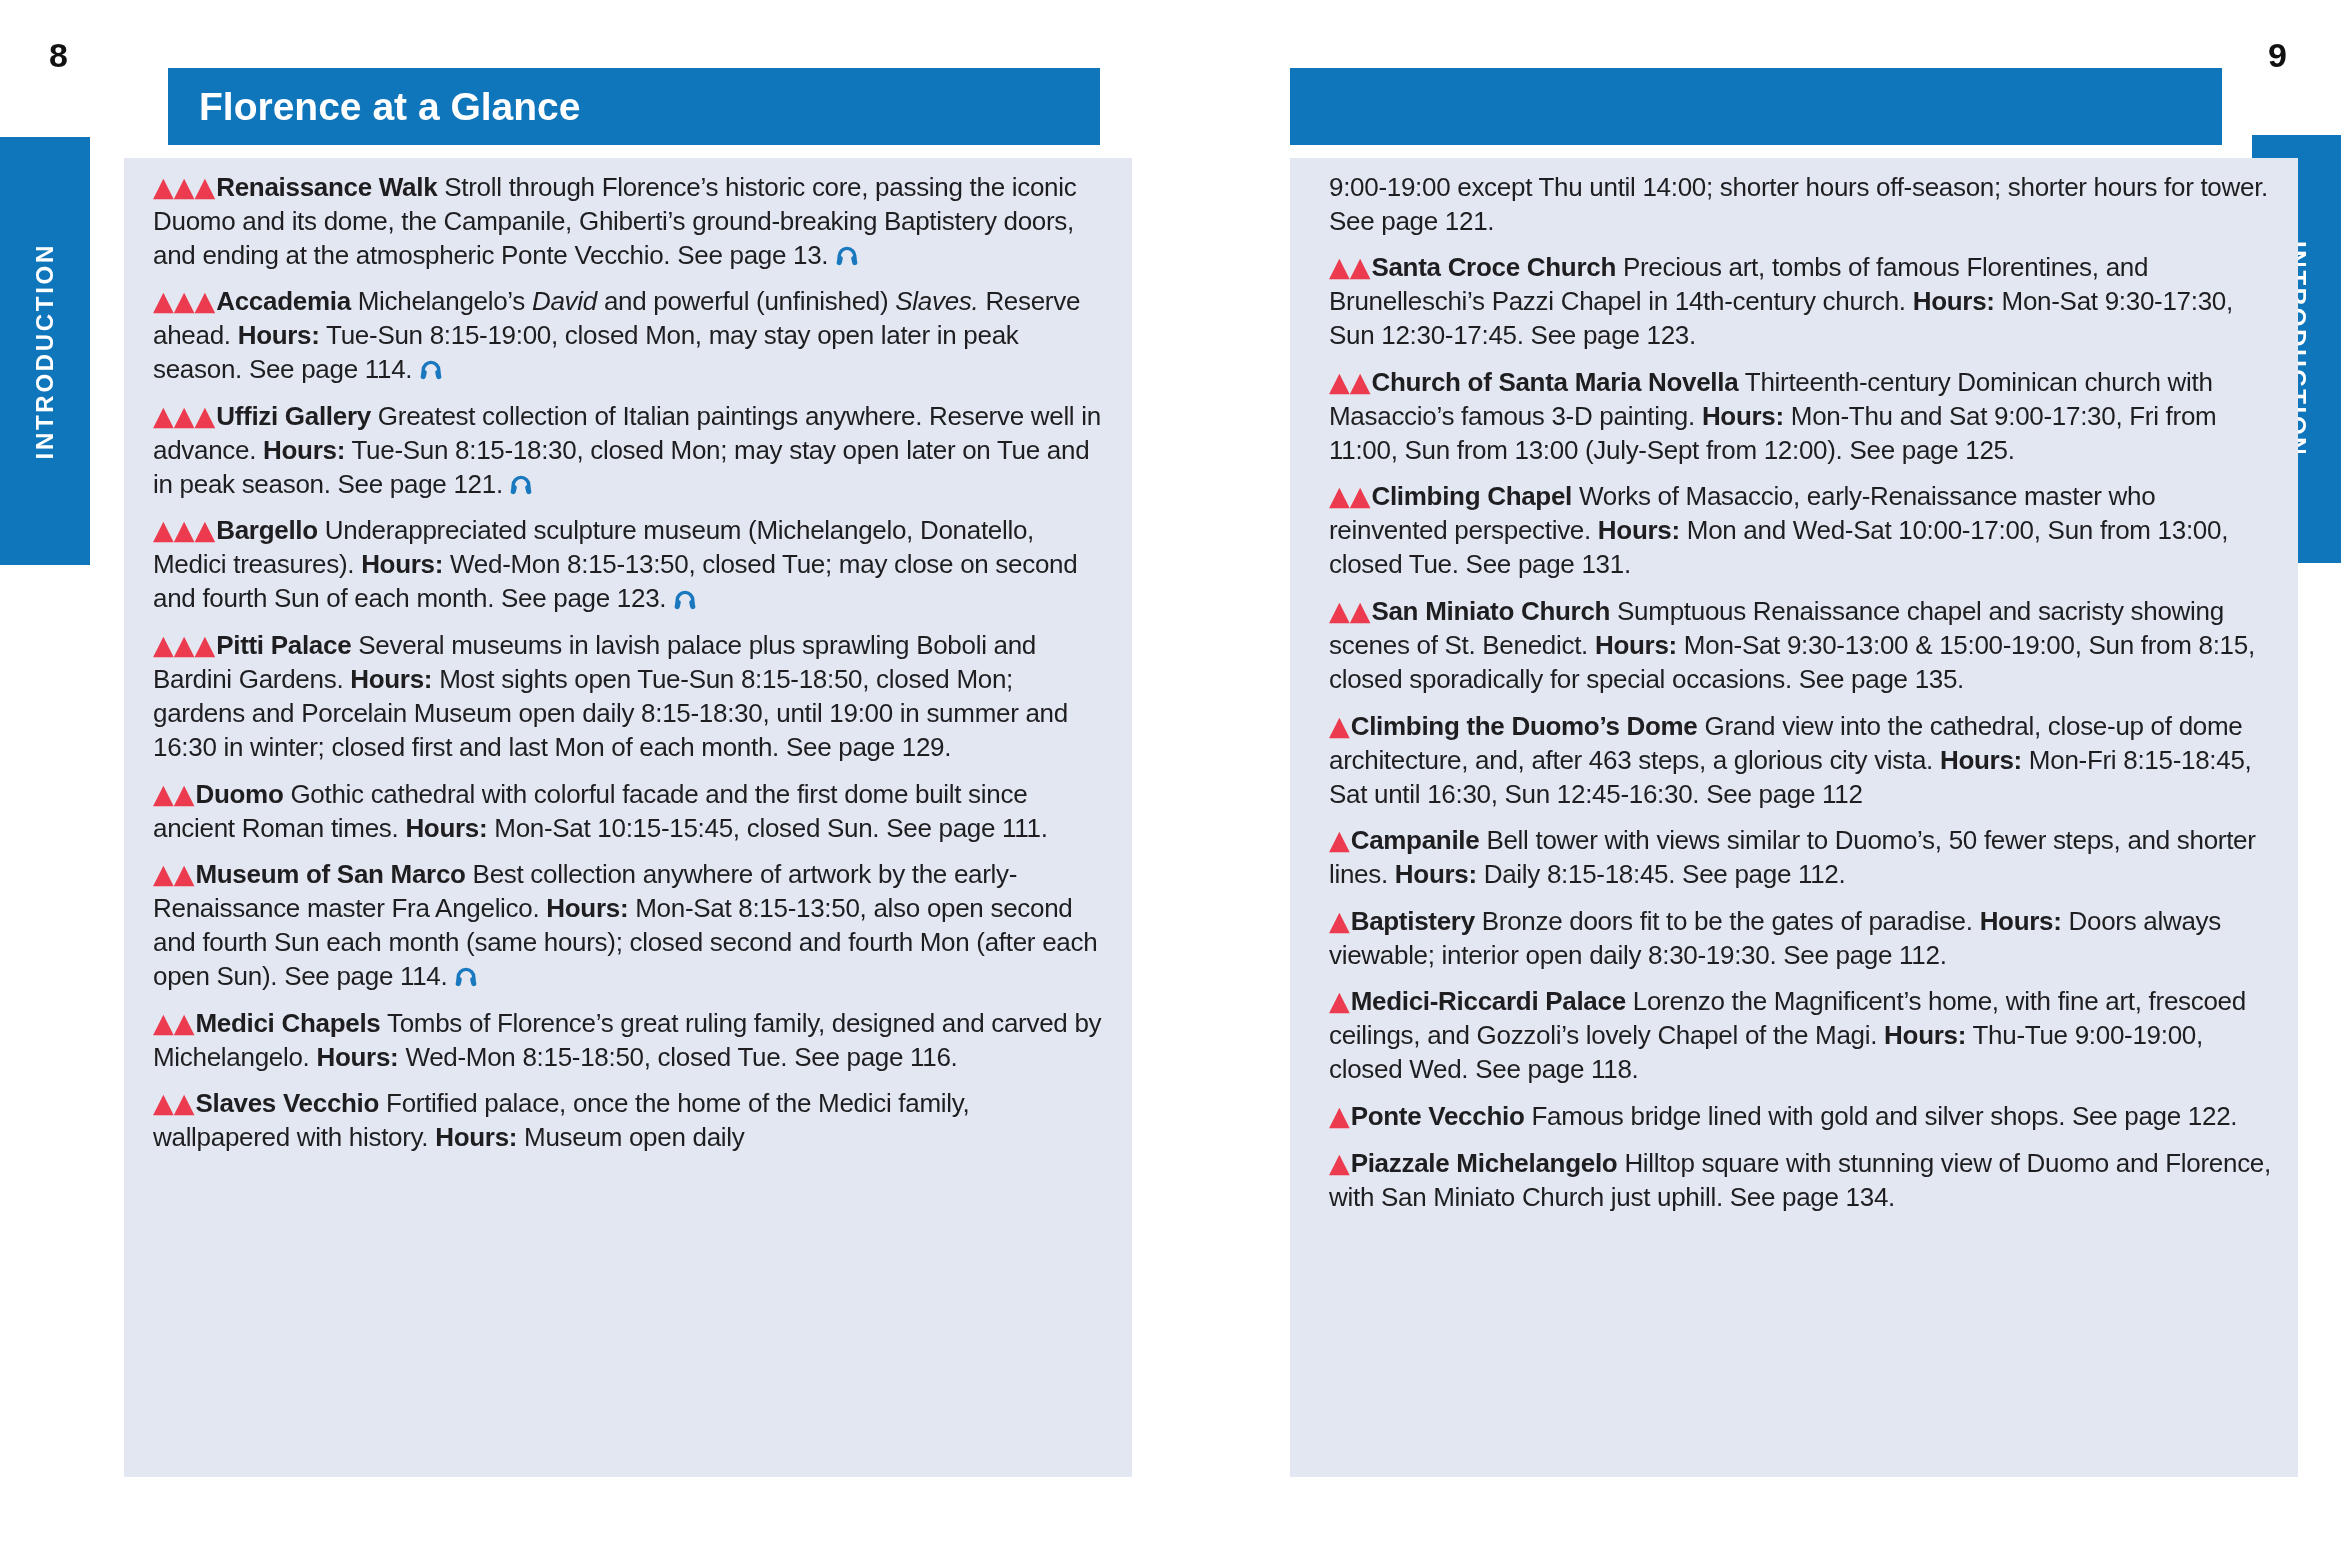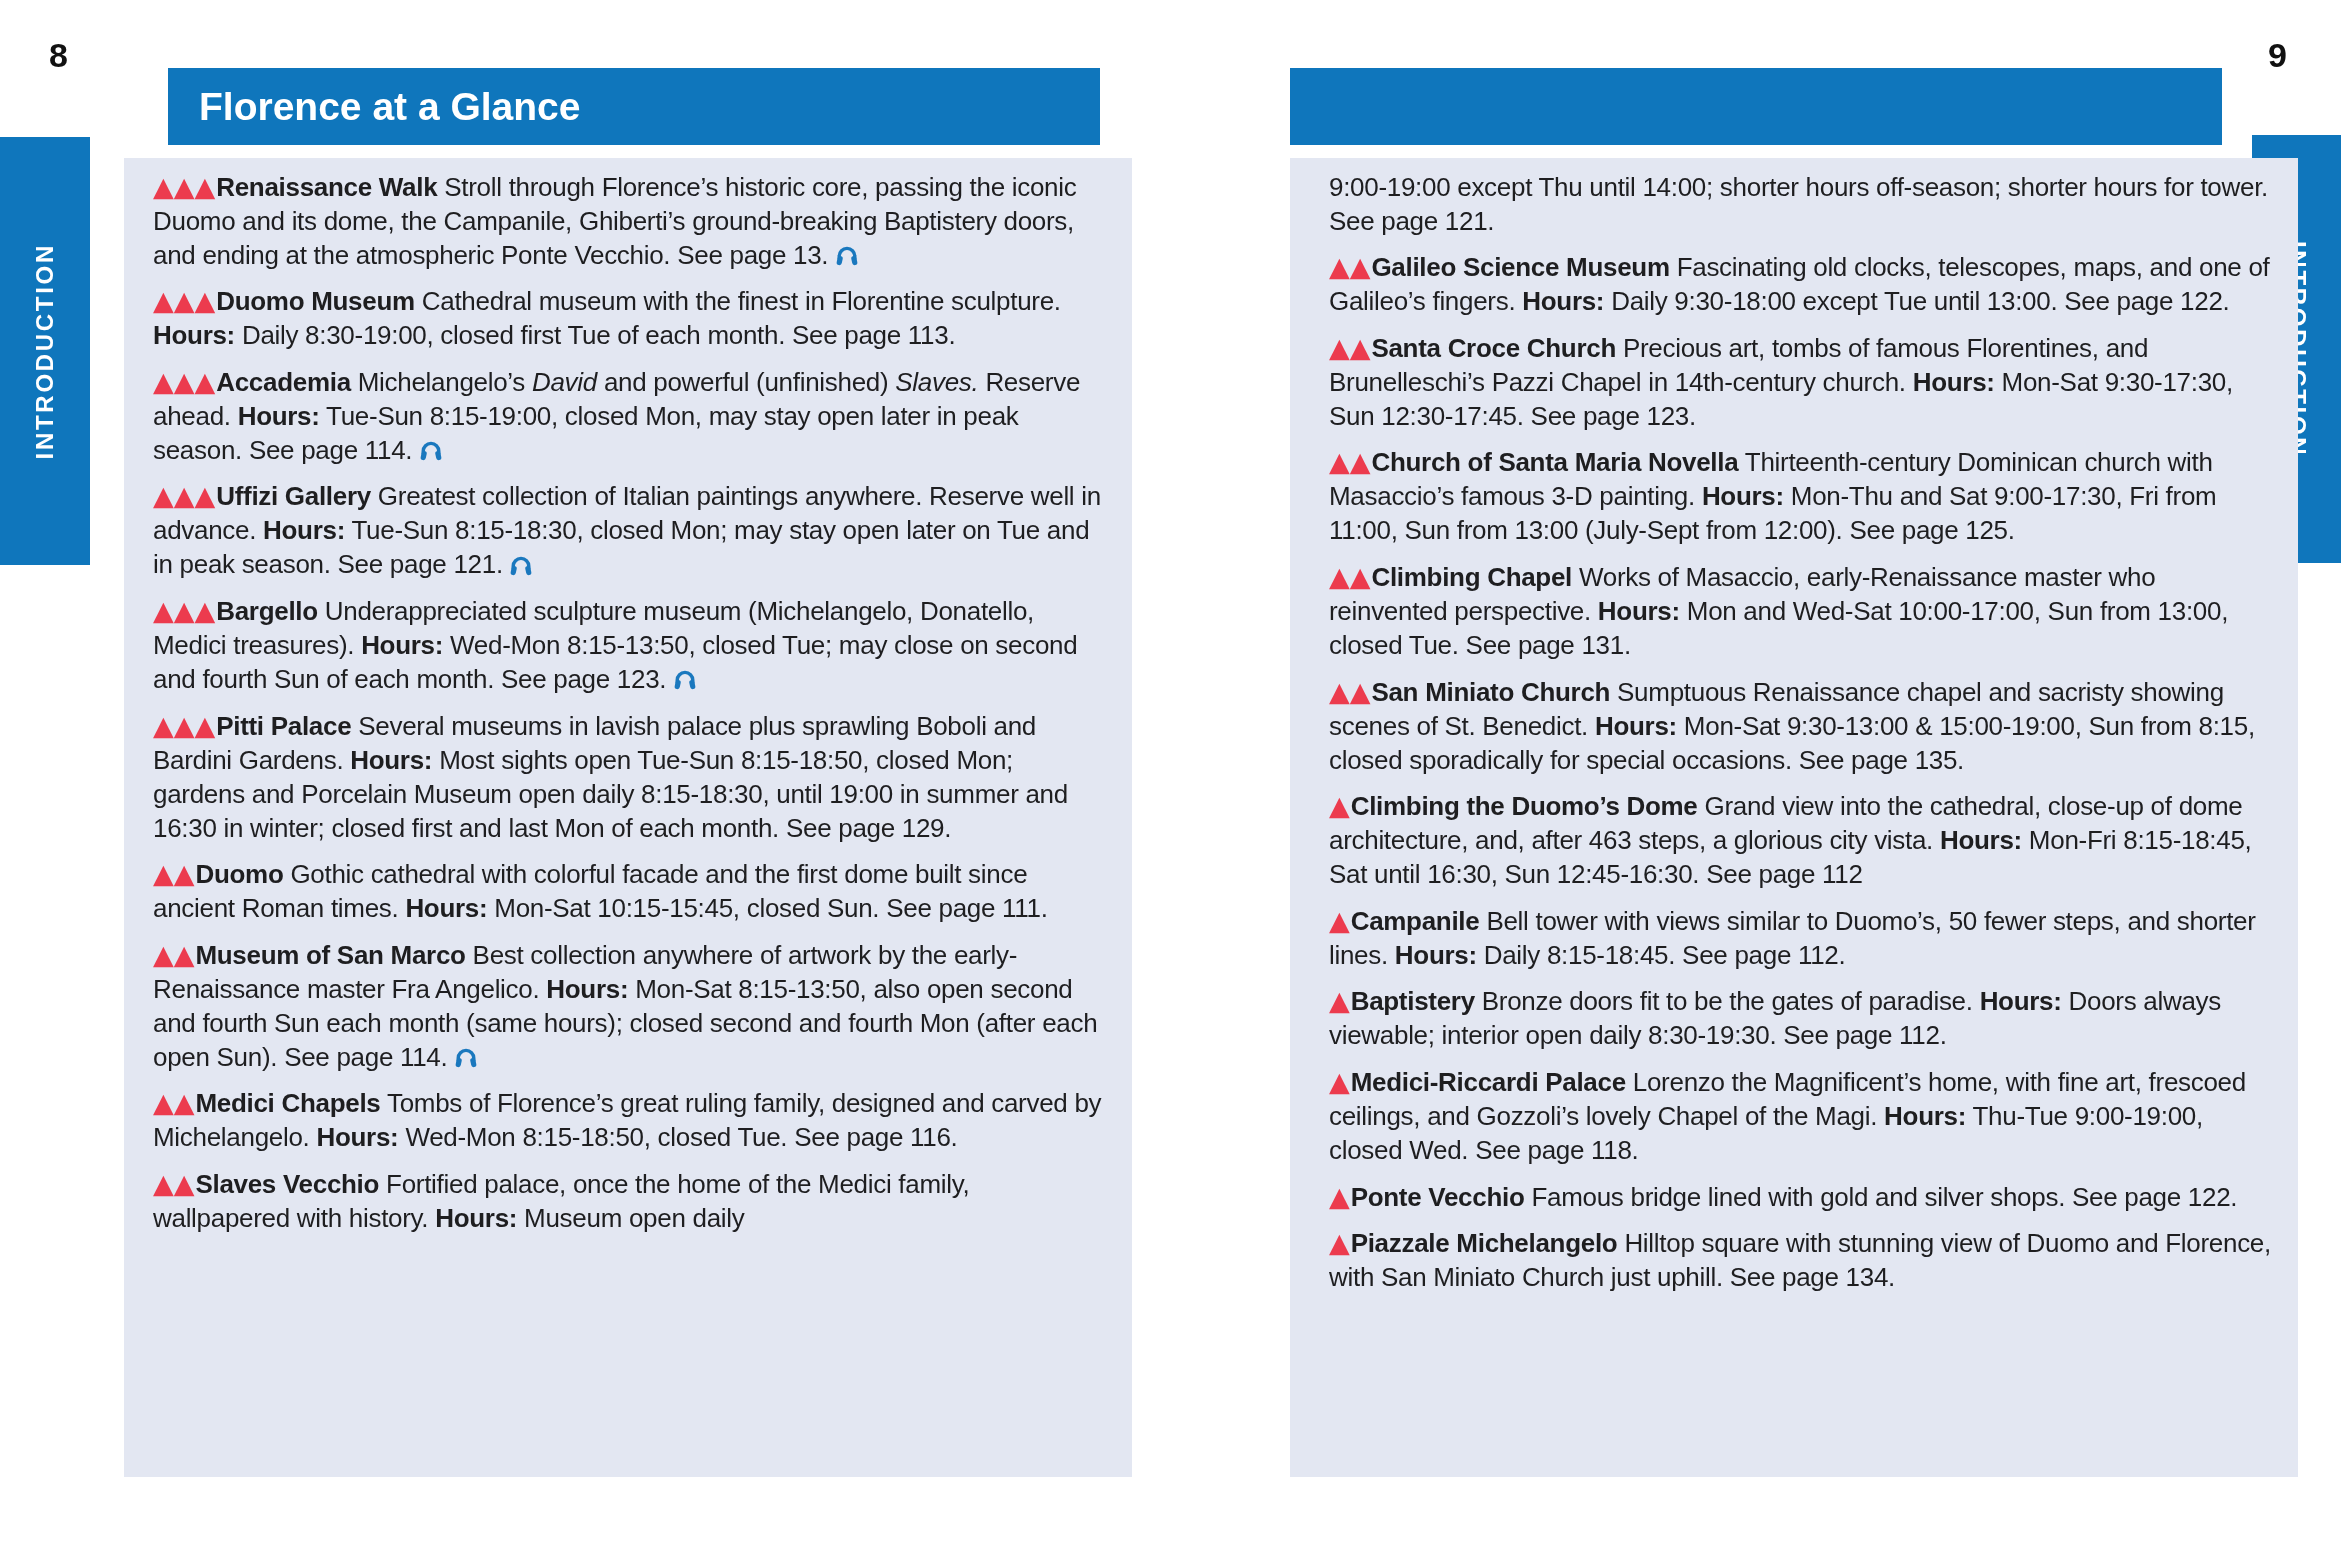--- a/index.html
+++ b/index.html
@@ -64,21 +64,20 @@
     <span class="hdr-title">Florence at a Glance</span>
   </div>
   <div class="hdr hdr-right"></div>
 
   <div class="panel panel-left" id="panel-left">
       <p class="entry"><span class="tri">▲▲▲</span><span class="sight-name">Renaissance Walk</span> <span class="">Stroll through Florence’s historic core, passing the iconic Duomo and its dome, the Campanile, Ghiberti’s ground-breaking Baptistery doors, and ending at the atmospheric Ponte Vec­chio. See page 13.</span><span class="audio-icon"><svg width="24" height="23.4" viewBox="0 0 24 23">
             <path d="M4.2 14.5 v-2.5 a7.8 7.8 0 0 1 15.6 0 v2.5" fill="none" stroke="#1a78be" stroke-width="3.4" stroke-linecap="round"></path>
             <rect x="2.1" y="11.6" width="5.2" height="9.4" rx="2.6" fill="#1a78be" transform="rotate(12 4.7 16.3)"></rect>
             <rect x="16.7" y="11.6" width="5.2" height="9.4" rx="2.6" fill="#1a78be" transform="rotate(-12 19.3 16.3)"></rect>
           </svg></span></p>
-      <p class="entry"><span class="tri">▲▲▲</span><span class="sight-name">Duomo Museum</span> <span class="">Cathedral museum with the finest in Florentine sculpture. </span><span class="b">Hours:</span><span class=""> Daily 8:30-19:00, closed first Tue of each month. See page 113.</span></p>
       <p class="entry"><span class="tri">▲▲▲</span><span class="sight-name">Accademia</span> <span class="">Michelangelo’s </span><span class="i">David</span><span class=""> and powerful (unfinished) </span><span class="i">Slaves.</span><span class=""> Reserve ahead. </span><span class="b">Hours:</span><span class=""> Tue-Sun 8:15-19:00, closed Mon, may stay open later in peak season. See page 114.</span><span class="audio-icon"><svg width="24" height="23.4" viewBox="0 0 24 23">
             <path d="M4.2 14.5 v-2.5 a7.8 7.8 0 0 1 15.6 0 v2.5" fill="none" stroke="#1a78be" stroke-width="3.4" stroke-linecap="round"></path>
             <rect x="2.1" y="11.6" width="5.2" height="9.4" rx="2.6" fill="#1a78be" transform="rotate(12 4.7 16.3)"></rect>
             <rect x="16.7" y="11.6" width="5.2" height="9.4" rx="2.6" fill="#1a78be" transform="rotate(-12 19.3 16.3)"></rect>
           </svg></span></p>
       <p class="entry"><span class="tri">▲▲▲</span><span class="sight-name">Uffizi Gallery</span> <span class="">Greatest collection of Italian paintings anywhere. Reserve well in advance. </span><span class="b">Hours:</span><span class=""> Tue-Sun 8:15-18:30, closed Mon; may stay open later on Tue and in peak season. See page 121.</span><span class="audio-icon"><svg width="24" height="23.4" viewBox="0 0 24 23">
             <path d="M4.2 14.5 v-2.5 a7.8 7.8 0 0 1 15.6 0 v2.5" fill="none" stroke="#1a78be" stroke-width="3.4" stroke-linecap="round"></path>
             <rect x="2.1" y="11.6" width="5.2" height="9.4" rx="2.6" fill="#1a78be" transform="rotate(12 4.7 16.3)"></rect>
             <rect x="16.7" y="11.6" width="5.2" height="9.4" rx="2.6" fill="#1a78be" transform="rotate(-12 19.3 16.3)"></rect>
           </svg></span></p>
@@ -92,21 +91,20 @@
       <p class="entry"><span class="tri">▲▲</span><span class="sight-name">Museum of San Marco</span> <span class="">Best collection anywhere of artwork by the early-Renaissance master Fra Angelico. </span><span class="b">Hours:</span><span class=""> Mon-Sat 8:15-13:50, also open second and fourth Sun each month (same hours); closed second and fourth Mon (after each open Sun). See page 114.</span><span class="audio-icon"><svg width="24" height="23.4" viewBox="0 0 24 23">
             <path d="M4.2 14.5 v-2.5 a7.8 7.8 0 0 1 15.6 0 v2.5" fill="none" stroke="#1a78be" stroke-width="3.4" stroke-linecap="round"></path>
             <rect x="2.1" y="11.6" width="5.2" height="9.4" rx="2.6" fill="#1a78be" transform="rotate(12 4.7 16.3)"></rect>
             <rect x="16.7" y="11.6" width="5.2" height="9.4" rx="2.6" fill="#1a78be" transform="rotate(-12 19.3 16.3)"></rect>
           </svg></span></p>
       <p class="entry"><span class="tri">▲▲</span><span class="sight-name">Medici Chapels</span> <span class="">Tombs of Florence’s great ruling family, designed and carved by Michelangelo. </span><span class="b">Hours:</span><span class=""> Wed-Mon 8:15-18:50, closed Tue. See page 116.</span></p>
       <p class="entry"><span class="tri">▲▲</span><span class="sight-name">Slaves Vecchio</span> <span class="">Fortified palace, once the home of the Medici family, wallpapered with history. </span><span class="b">Hours:</span><span class=""> Museum open daily</span></p>
     </div>
   <div class="panel panel-right" id="panel-right">
       <p class="entry"><span class="">9:00-19:00 except Thu until 14:00; shorter hours off-season; shorter hours for tower. See page 121.</span></p>
-      <p class="entry"><span class="tri">▲▲</span><span class="sight-name">Galileo Science Museum</span> <span class="">Fascinating old clocks, telescopes, maps, and one of Galileo’s fingers. </span><span class="b">Hours:</span><span class=""> Daily 9:30-18:00 except Tue until 13:00. See page 122.</span></p>
       <p class="entry"><span class="tri">▲▲</span><span class="sight-name">Santa Croce Church</span> <span class="">Precious art, tombs of famous Florentines, and Brunelleschi’s Pazzi Chapel in 14th-century church. </span><span class="b">Hours:</span><span class=""> Mon-Sat 9:30-17:30, Sun 12:30-17:45. See page 123.</span></p>
       <p class="entry"><span class="tri">▲▲</span><span class="sight-name">Church of Santa Maria Novella</span> <span class="">Thirteenth-century Dominican church with Masaccio’s famous 3-D painting. </span><span class="b">Hours:</span><span class=""> Mon-Thu and Sat 9:00-17:30, Fri from 11:00, Sun from 13:00 (July-Sept from 12:00). See page 125.</span></p>
       <p class="entry"><span class="tri">▲▲</span><span class="sight-name">Climbing Chapel</span> <span class="">Works of Masaccio, early-Renaissance master who reinvented perspective. </span><span class="b">Hours:</span><span class=""> Mon and Wed-Sat 10:00-17:00, Sun from 13:00, closed Tue. See page 131.</span></p>
       <p class="entry"><span class="tri">▲▲</span><span class="sight-name">San Miniato Church</span> <span class="">Sumptuous Renaissance chapel and sacristy showing scenes of St. Benedict. </span><span class="b">Hours:</span><span class=""> Mon-Sat 9:30-13:00 &amp; 15:00-19:00, Sun from 8:15, closed sporadically for special occasions. See page 135.</span></p>
       <p class="entry"><span class="tri">▲</span><span class="sight-name">Climbing the Duomo’s Dome</span> <span class="">Grand view into the cathedral, close-up of dome architecture, and, after 463 steps, a glorious city vista. </span><span class="b">Hours:</span><span class=""> Mon-Fri 8:15-18:45, Sat until 16:30, Sun 12:45-16:30. See page 112</span></p>
       <p class="entry"><span class="tri">▲</span><span class="sight-name">Campanile</span> <span class="">Bell tower with views similar to Duomo’s, 50 fewer steps, and shorter lines. </span><span class="b">Hours:</span><span class=""> Daily 8:15-18:45. See page 112.</span></p>
       <p class="entry"><span class="tri">▲</span><span class="sight-name">Baptistery</span> <span class="">Bronze doors fit to be the gates of paradise. </span><span class="b">Hours:</span><span class=""> Doors always viewable; interior open daily 8:30-19:30. See page 112.</span></p>
       <p class="entry"><span class="tri">▲</span><span class="sight-name">Medici-Riccardi Palace</span> <span class="">Lorenzo the Magnificent’s home, with fine art, frescoed ceilings, and Gozzoli’s lovely Chapel of the Magi. </span><span class="b">Hours:</span><span class=""> Thu-Tue 9:00-19:00, closed Wed. See page 118.</span></p>
       <p class="entry"><span class="tri">▲</span><span class="sight-name">Ponte Vecchio</span> <span class="">Famous bridge lined with gold and silver shops. See page 122.</span></p>
       <p class="entry"><span class="tri">▲</span><span class="sight-name">Piazzale Michelangelo</span> <span class="">Hilltop square with stunning view of Duomo and Florence, with San Miniato Church just uphill. See page 134.</span></p>

